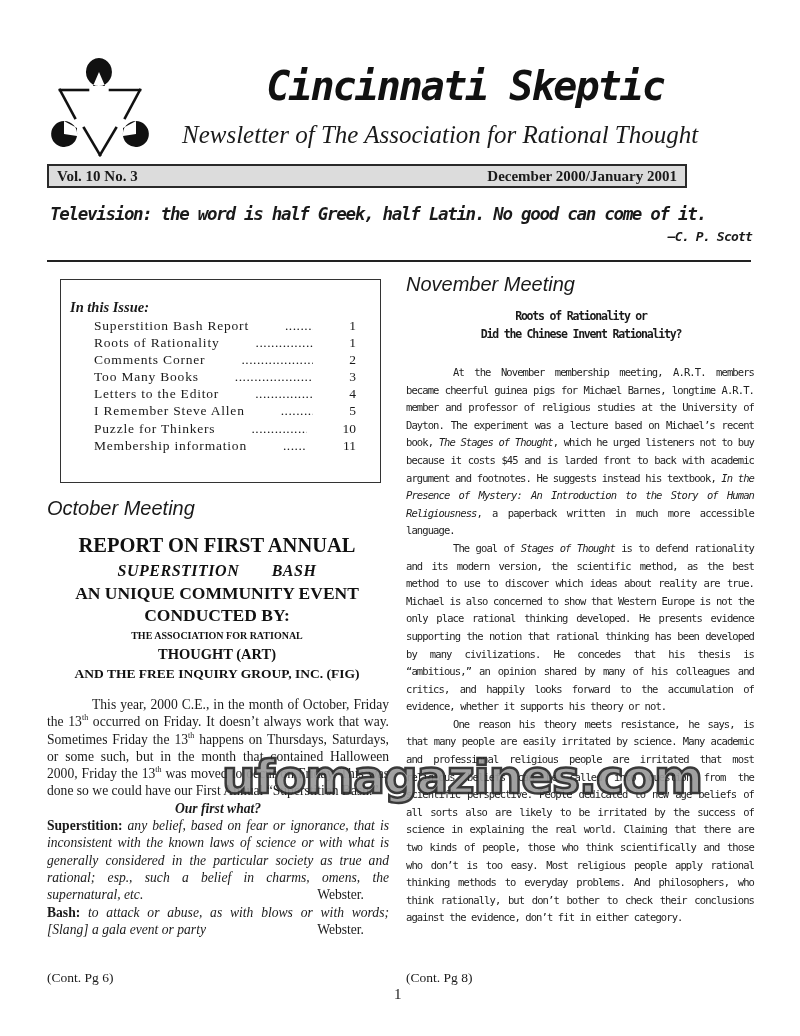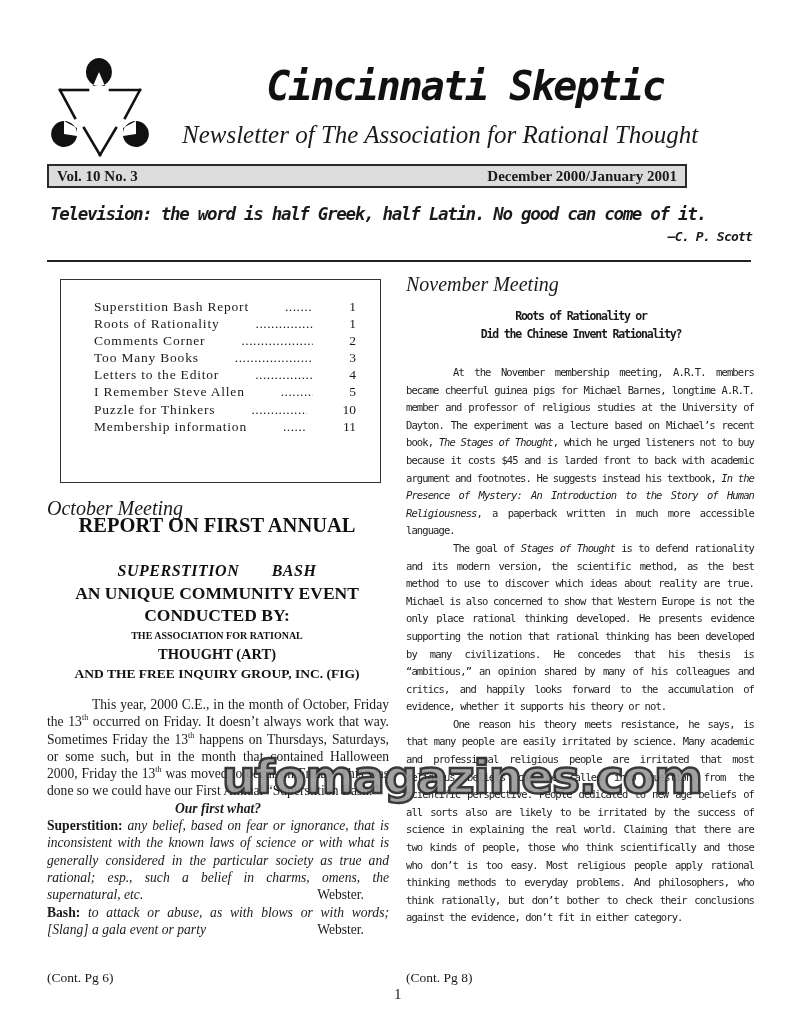--- a/index.html
+++ b/index.html
@@ -20,24 +20,24 @@
   
   .toc { left: 60px; top: 279px; width: 321px; height: 204px; border: 1.5px solid #333; box-sizing: border-box; padding: 18px 0 0 9px; }
   .toc-title { font-style: italic; font-weight: bold; font-size: 14.5px; line-height: 18px; margin-bottom: 1px; }
   .toc-item { display: flex; padding-left: 24px; width: 262px; font-size: 13.5px; letter-spacing: 0.8px; line-height: 17.1px; white-space: nowrap; overflow: hidden; gap: 36px; }
   .toc-item .t { flex: 0 0 auto; }
   .toc-item .dots { flex: 1 1 auto; overflow: hidden; white-space: nowrap; letter-spacing: 0.5px; }
   .toc-item .dots::after { content: "................................................................................"; }
   .toc-item .p { flex: 0 0 auto; letter-spacing: 0; }
 
   
-  .sec-head { font-family: Liberation Serif, serif; font-style: italic; font-size: 20px; line-height: 24px; }
+  .sec-head { font-family: Liberation Sans, sans-serif; font-style: italic; font-size: 20px; line-height: 24px; }
   .oct-head { left: 47px; top: 496px; }
   .headline { left: 47px; width: 340px; text-align: center; font-weight: bold; color: #111; }
-  .h1 { top: 512px; font-size: 20.5px; line-height: 26px; }
+  .h1 { top: 532px; font-size: 20.5px; line-height: 26px; }
   .h2 { top: 560px; font-family: Liberation Serif, serif; font-style: italic; font-size: 16px; letter-spacing: 0.5px; line-height: 22px; word-spacing: 28px; }
   .h3 { top: 582px; font-size: 17.5px; line-height: 22px; }
   .h4 { top: 604px; font-size: 17.5px; line-height: 22px; }
   .h5 { top: 627px; font-size: 10px; line-height: 18px; }
   .h6 { top: 645px; font-size: 14.5px; line-height: 19px; }
   .h7 { top: 666px; font-size: 13.5px; line-height: 16px; }
 
   .lbody { left: 47px; top: 696px; width: 342px; font-size: 13.6px; line-height: 17.3px; text-align: justify; }
   .lbody p { margin: 0; text-indent: 45px; }
   .lbody sup { font-size: 8px; line-height: 0; }
@@ -92,20 +92,21 @@
 <div class="abs volbar">
   <span>Vol. 10 No. 3</span>
   <span>December 2000/January 2001</span>
 </div>
 
 <div class="abs quote">Television: the word is half Greek, half Latin. No good can come of it.</div>
 <div class="abs quote-attr">—C. P. Scott</div>
 <div class="abs hrule"></div>
 
 <div class="abs toc">
+  <div class="toc-title">In this Issue:</div>
   <div class="toc-item">
       <span class="t">Superstition Bash Report</span>
       <span class="dots"></span>
       <span class="p">1</span>
     </div>
   <div class="toc-item">
       <span class="t">Roots of Rationality</span>
       <span class="dots"></span>
       <span class="p">1</span>
     </div>

